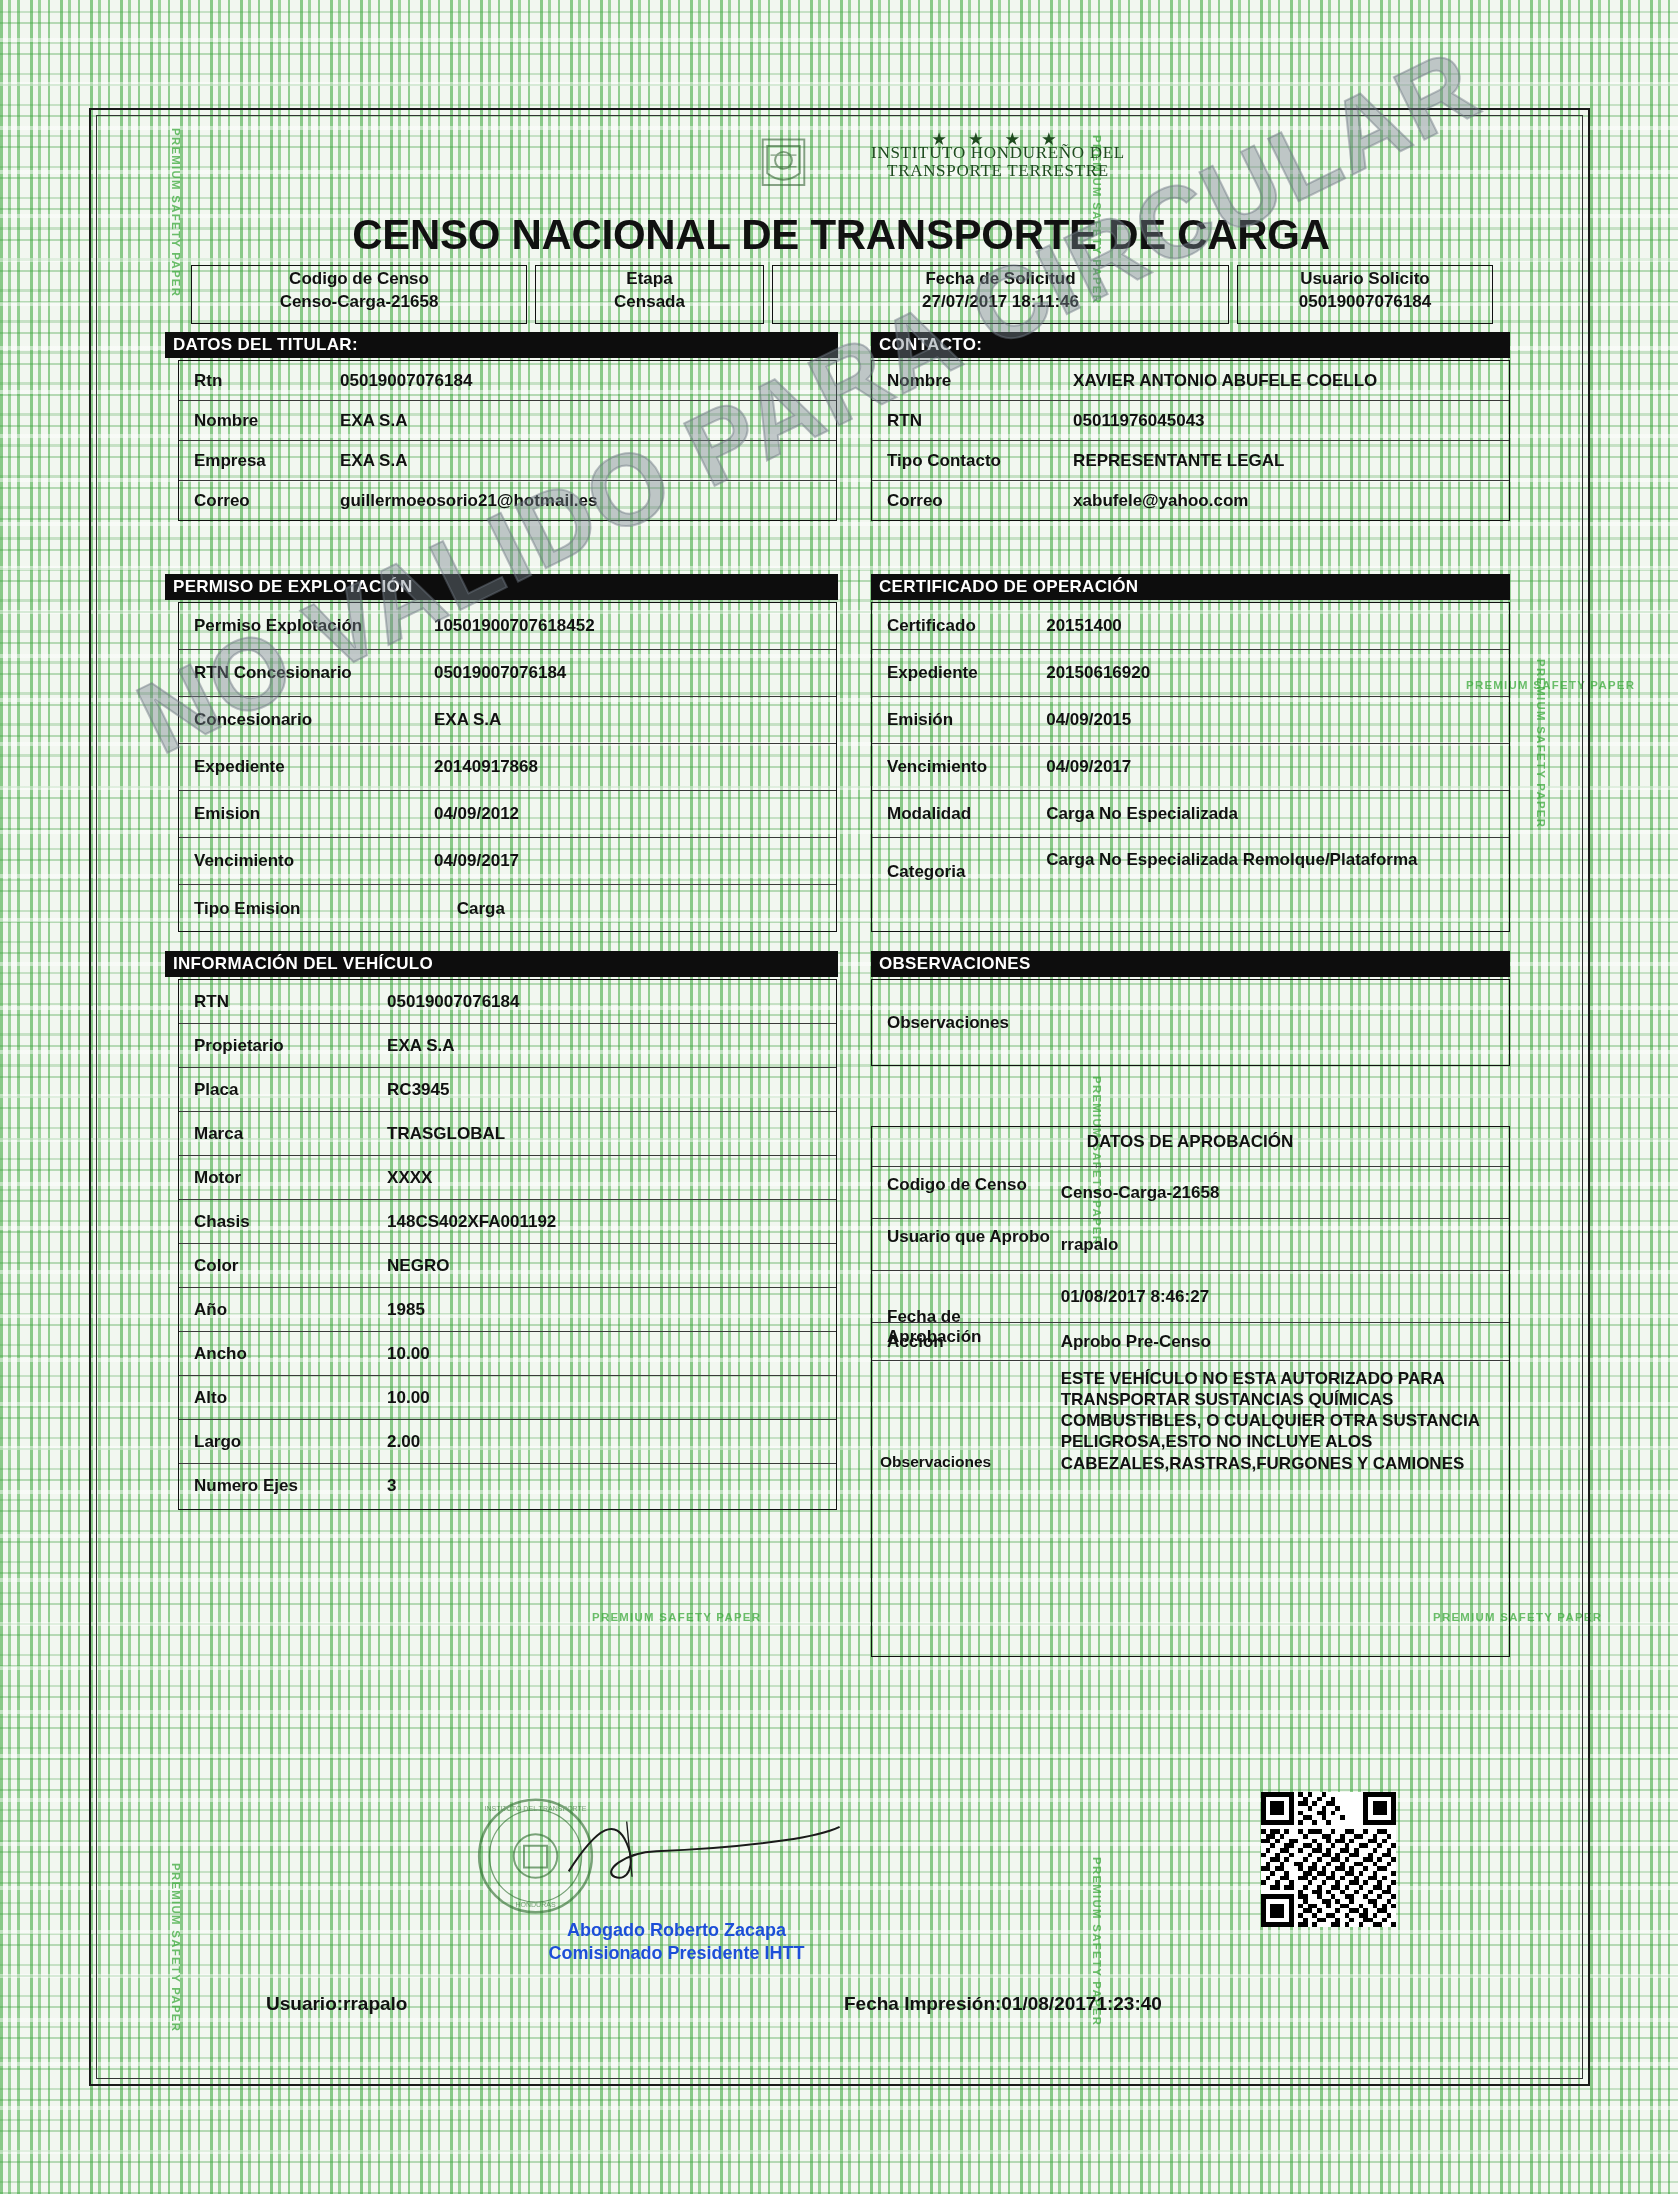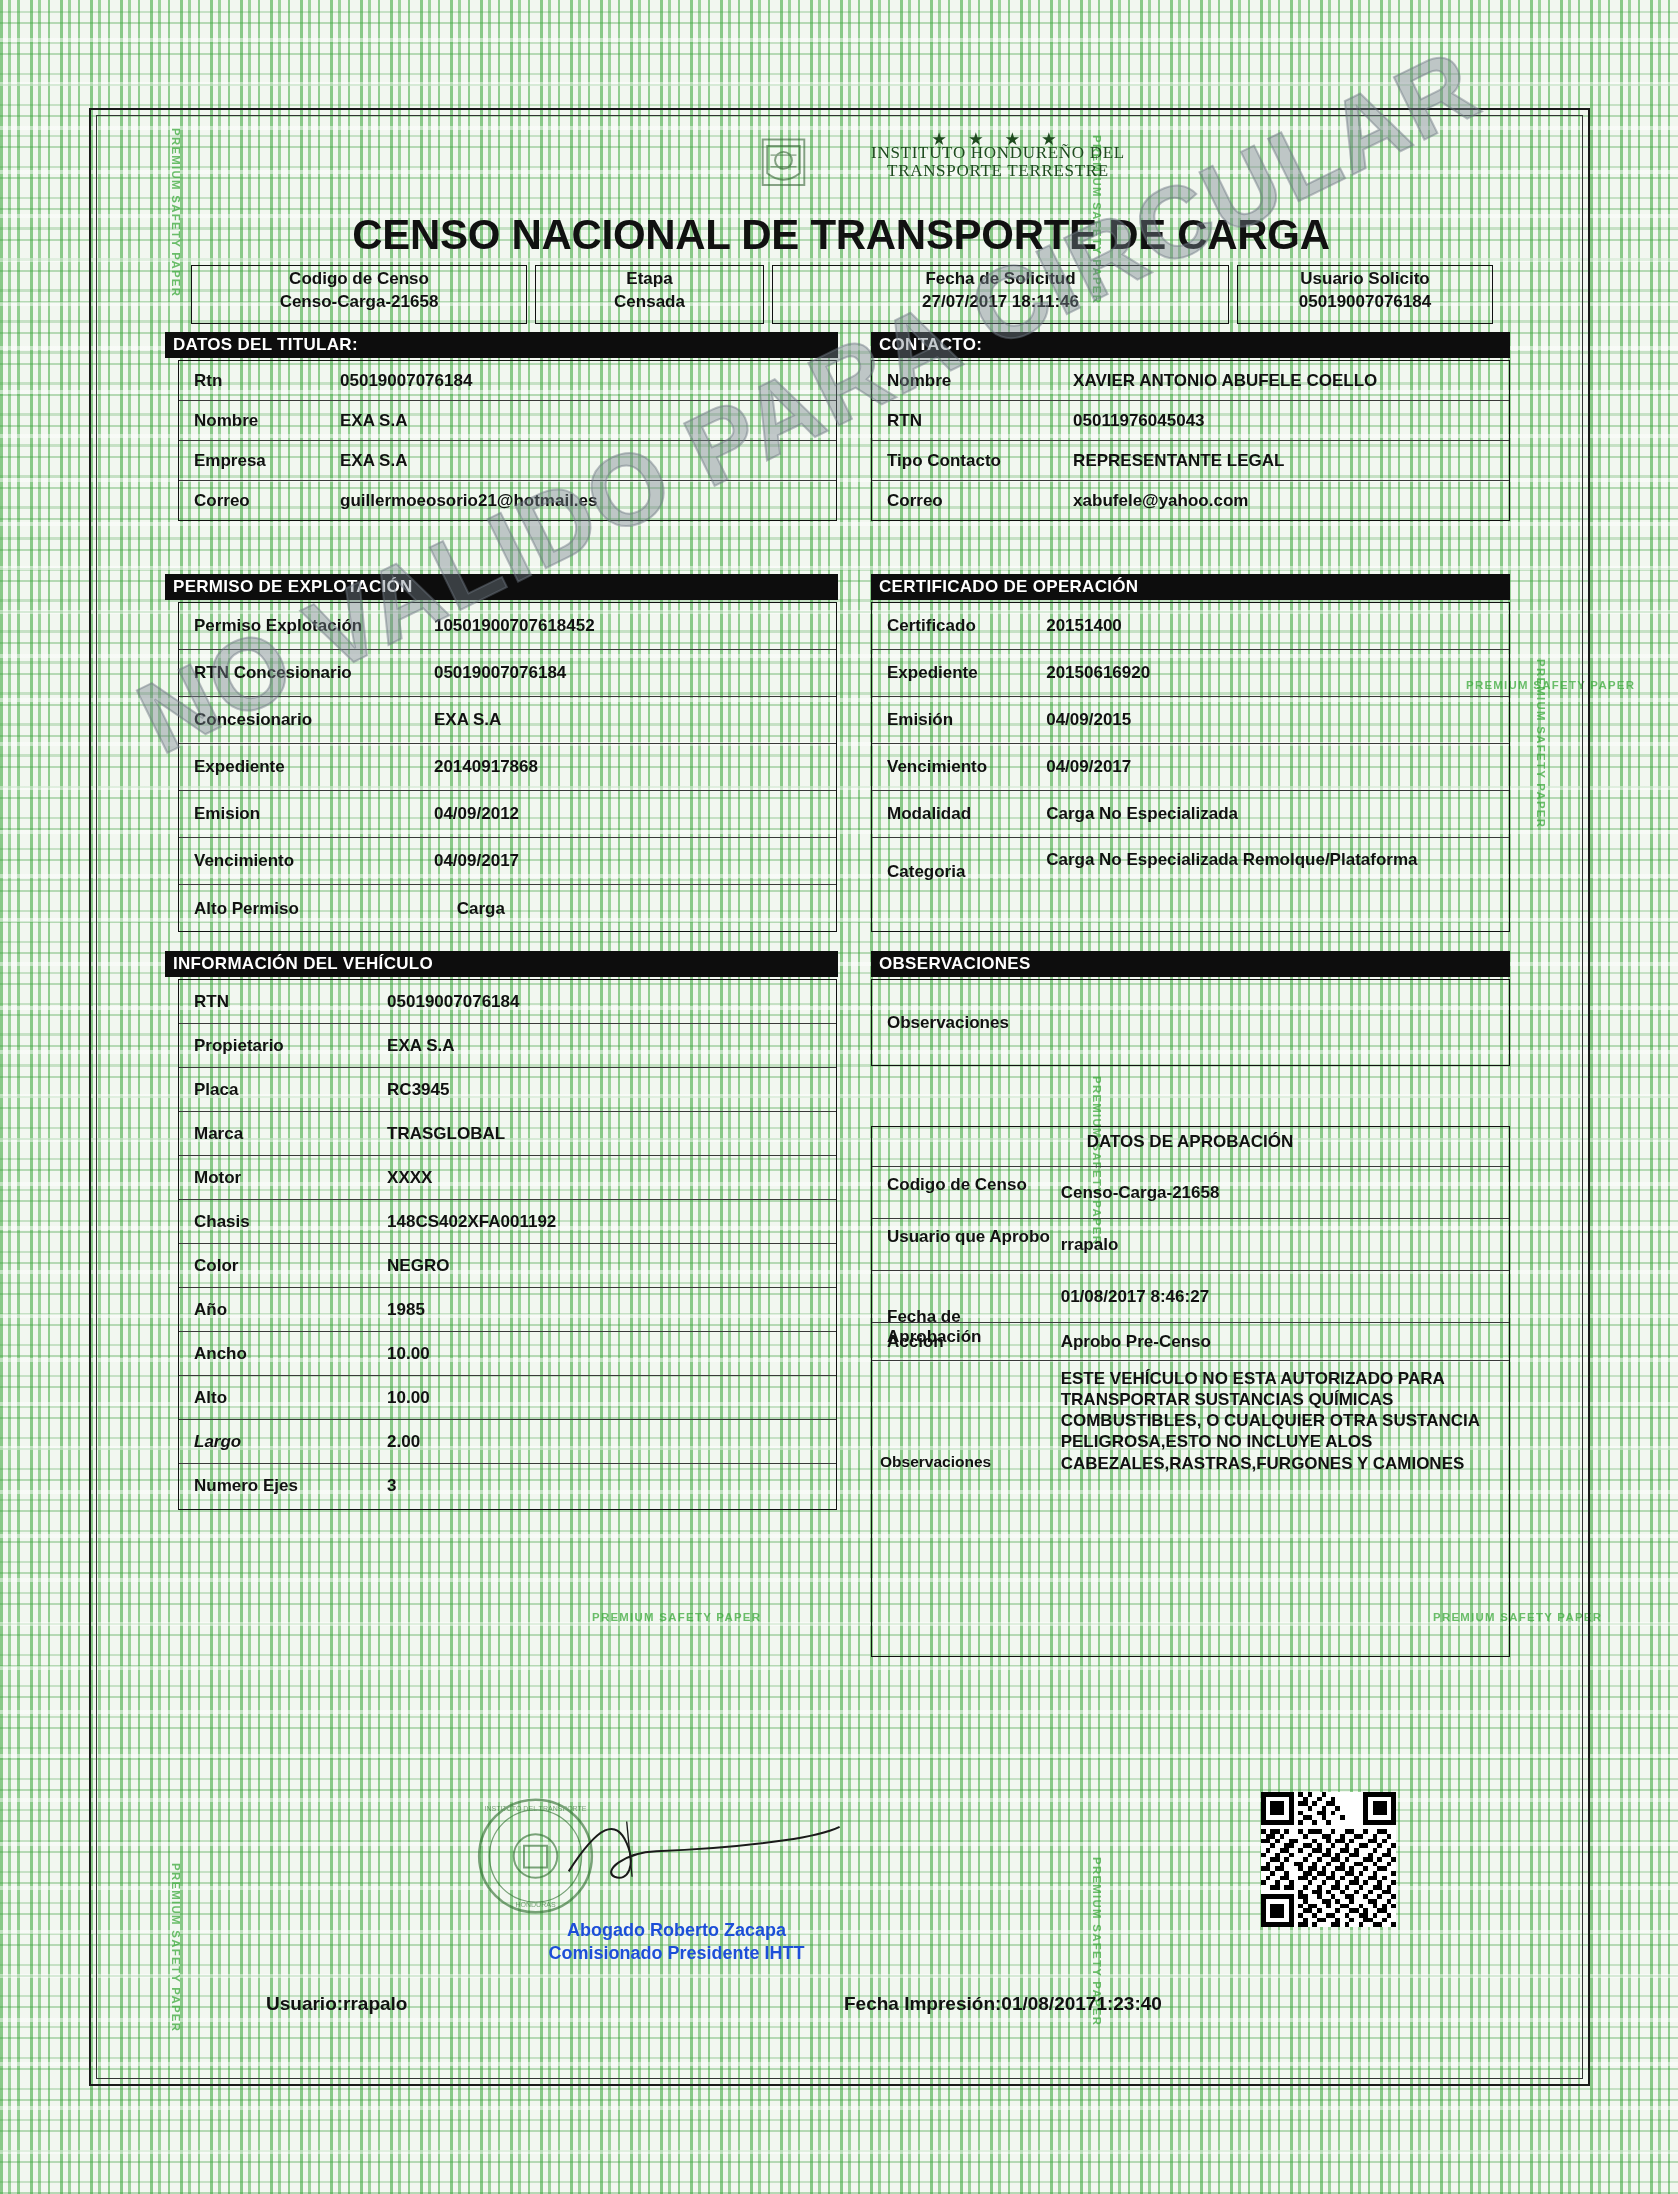--- a/index.html
+++ b/index.html
@@ -327,21 +327,21 @@
     </div>
     <div class="row" style="height:47px;">
       <div class="cellL" style="width:249px;">Emision</div>
       <div class="cellR" style="width:410px;">04/09/2012</div>
     </div>
     <div class="row" style="height:47px;">
       <div class="cellL" style="width:249px;">Vencimiento</div>
       <div class="cellR" style="width:410px;">04/09/2017</div>
     </div>
     <div class="row" style="height:47px;">
-      <div class="cellL" style="width:249px;">Alto Permiso</div>
+      <div class="cellL" style="width:249px;">Tipo Emision</div>
       <div class="cellR" style="width:410px;margin-left:36px;">Carga</div>
     </div>
   </div>
 
   <div class="secbar" style="left:780px; top:464px; width:639px;">CERTIFICADO DE OPERACIÓN</div>
   <div class="tblbox" style="left:780px; top:492px; width:639px; height:330px;">
     <div class="row" style="height:47px;">
       <div class="cellL" style="width:168px;">Certificado</div>
       <div class="cellR" style="width:471px;">20151400</div>
     </div>
@@ -403,21 +403,21 @@
     </div>
     <div class="row" style="height:44px;align-items:center;">
       <div class="cellL" style="width:202px;">Ancho</div>
       <div class="cellR" style="width:457px;">10.00</div>
     </div>
     <div class="row" style="height:44px;">
       <div class="cellL" style="width:202px;">Alto</div>
       <div class="cellR" style="width:457px;">10.00</div>
     </div>
     <div class="row" style="height:44px;">
-      <div class="cellL" style="width:202px;font-style:italic;">Largo</div>
+      <div class="cellL" style="width:202px;">Largo</div>
       <div class="cellR" style="width:457px;">2.00</div>
     </div>
     <div class="row" style="height:44px;">
       <div class="cellL" style="width:202px;">Numero Ejes</div>
       <div class="cellR" style="width:457px;">3</div>
     </div>
   </div>
 
   <div class="secbar" style="left:780px; top:841px; width:639px;">OBSERVACIONES</div>
   <div class="tblbox" style="left:780px; top:869px; width:639px; height:87px;">

